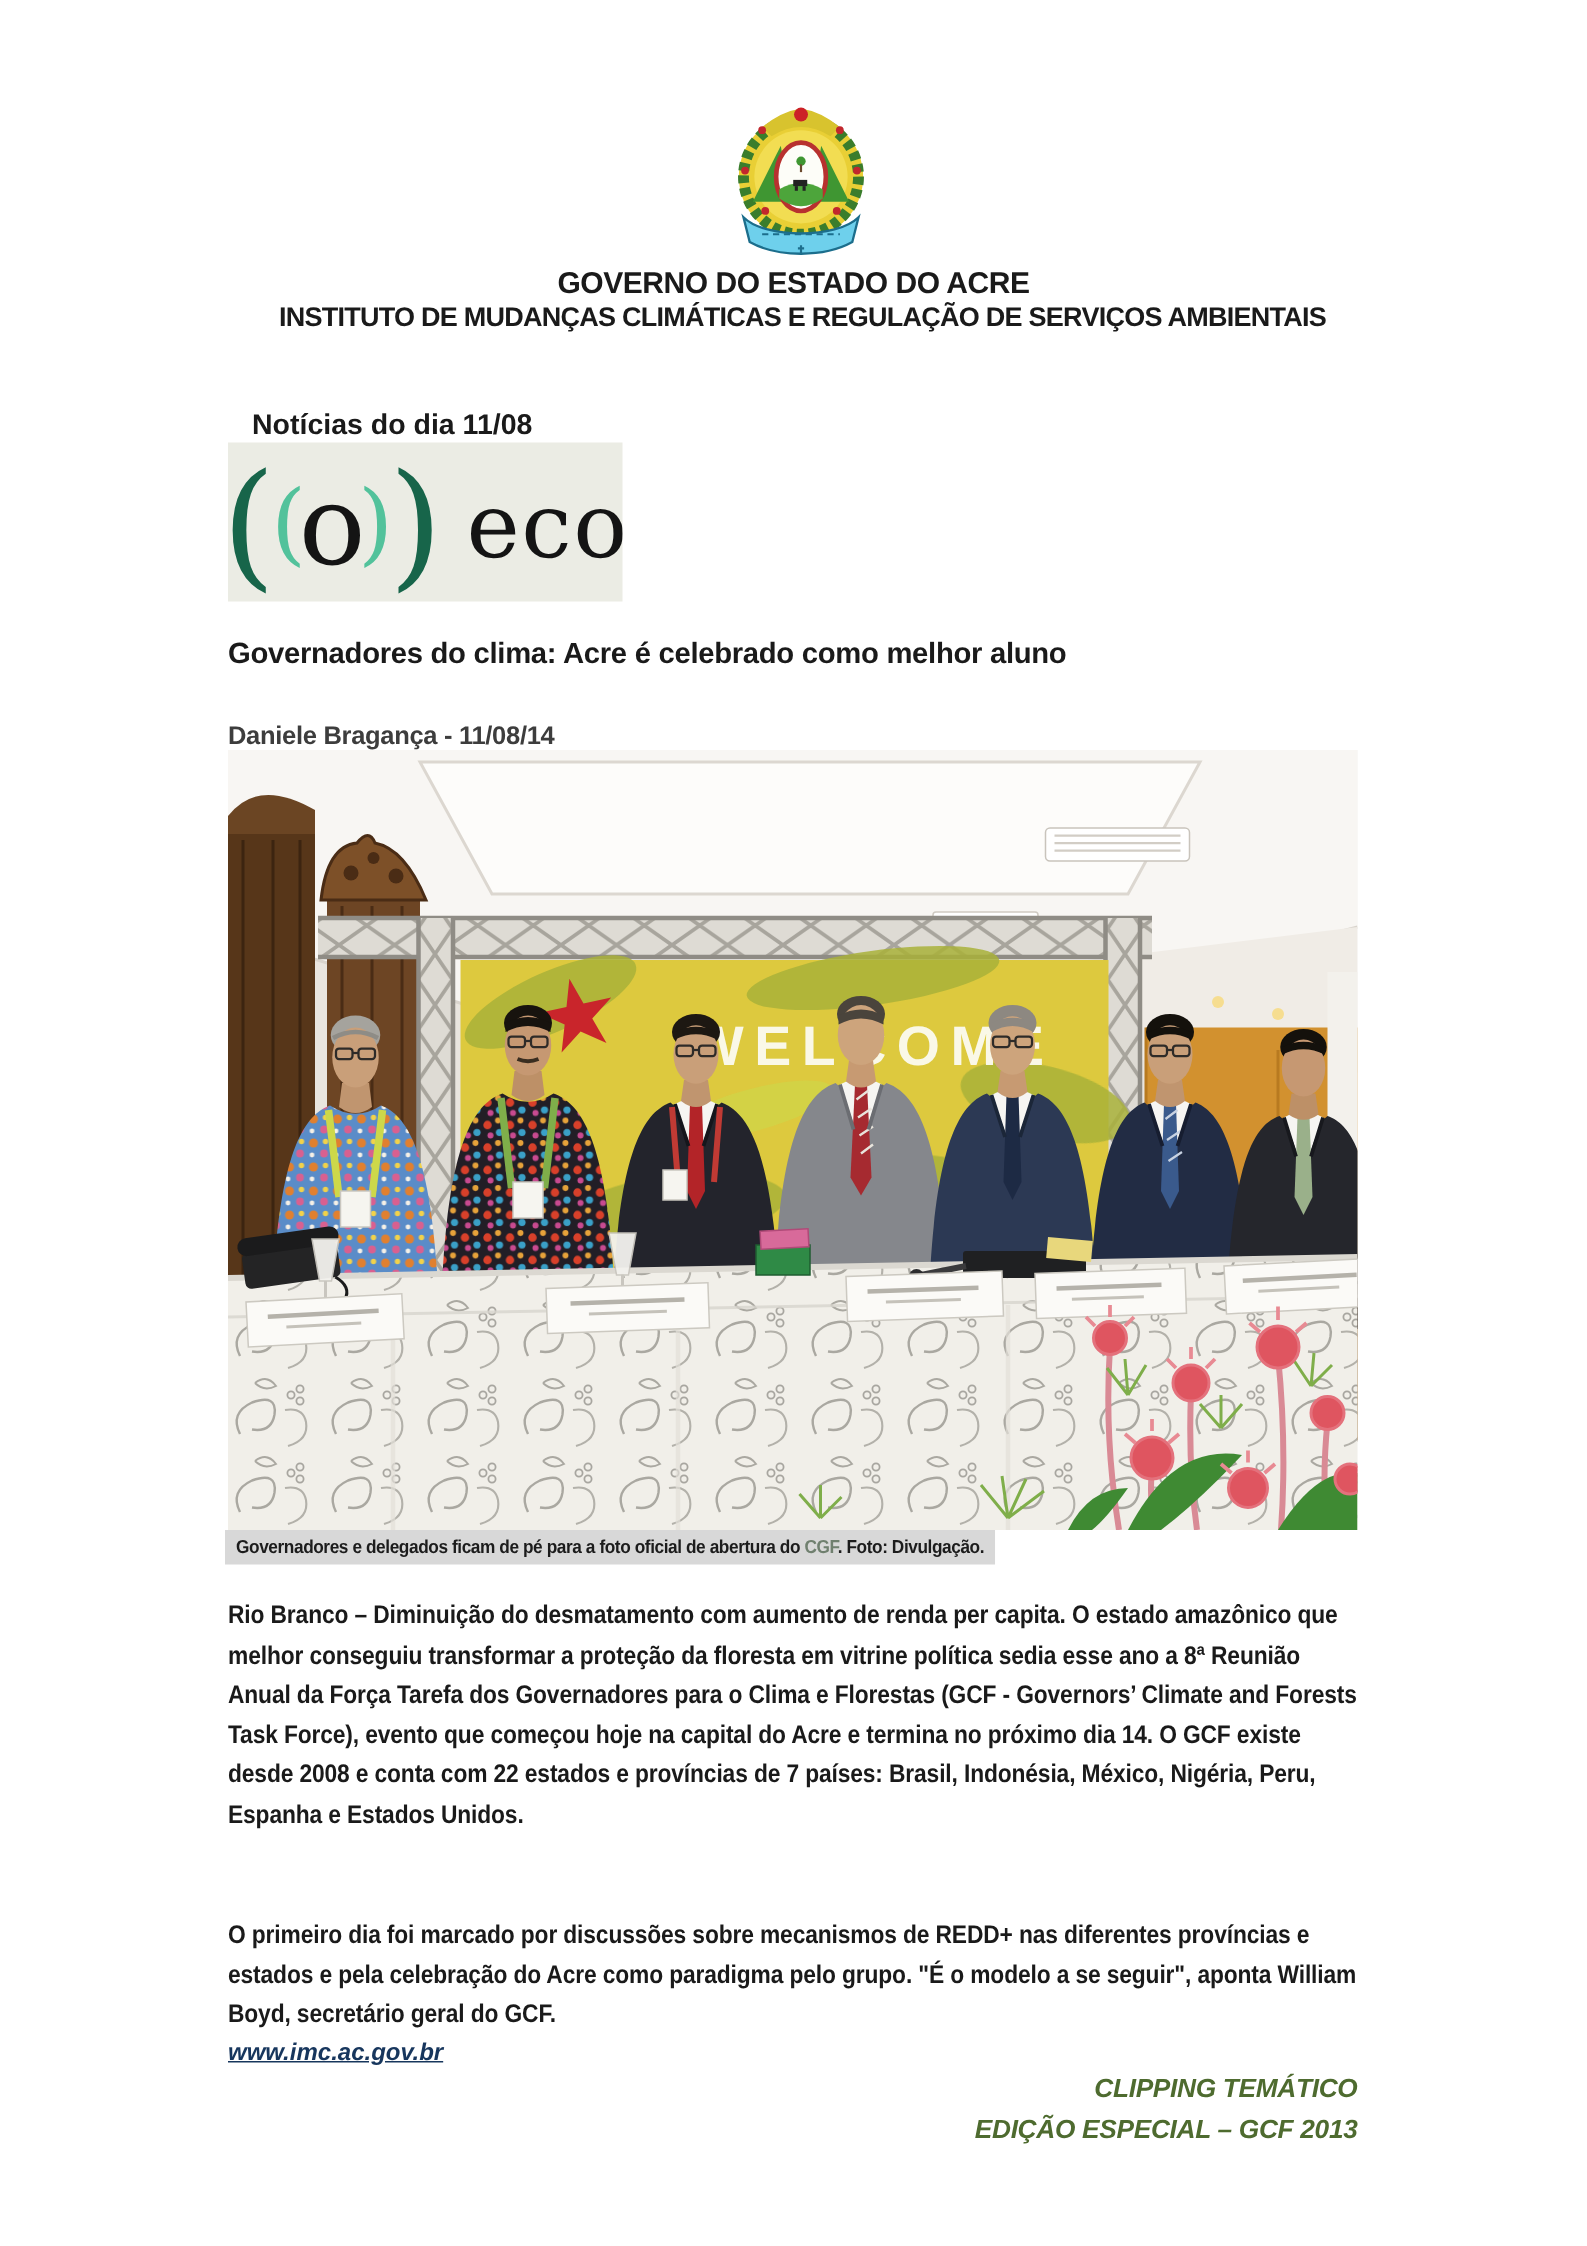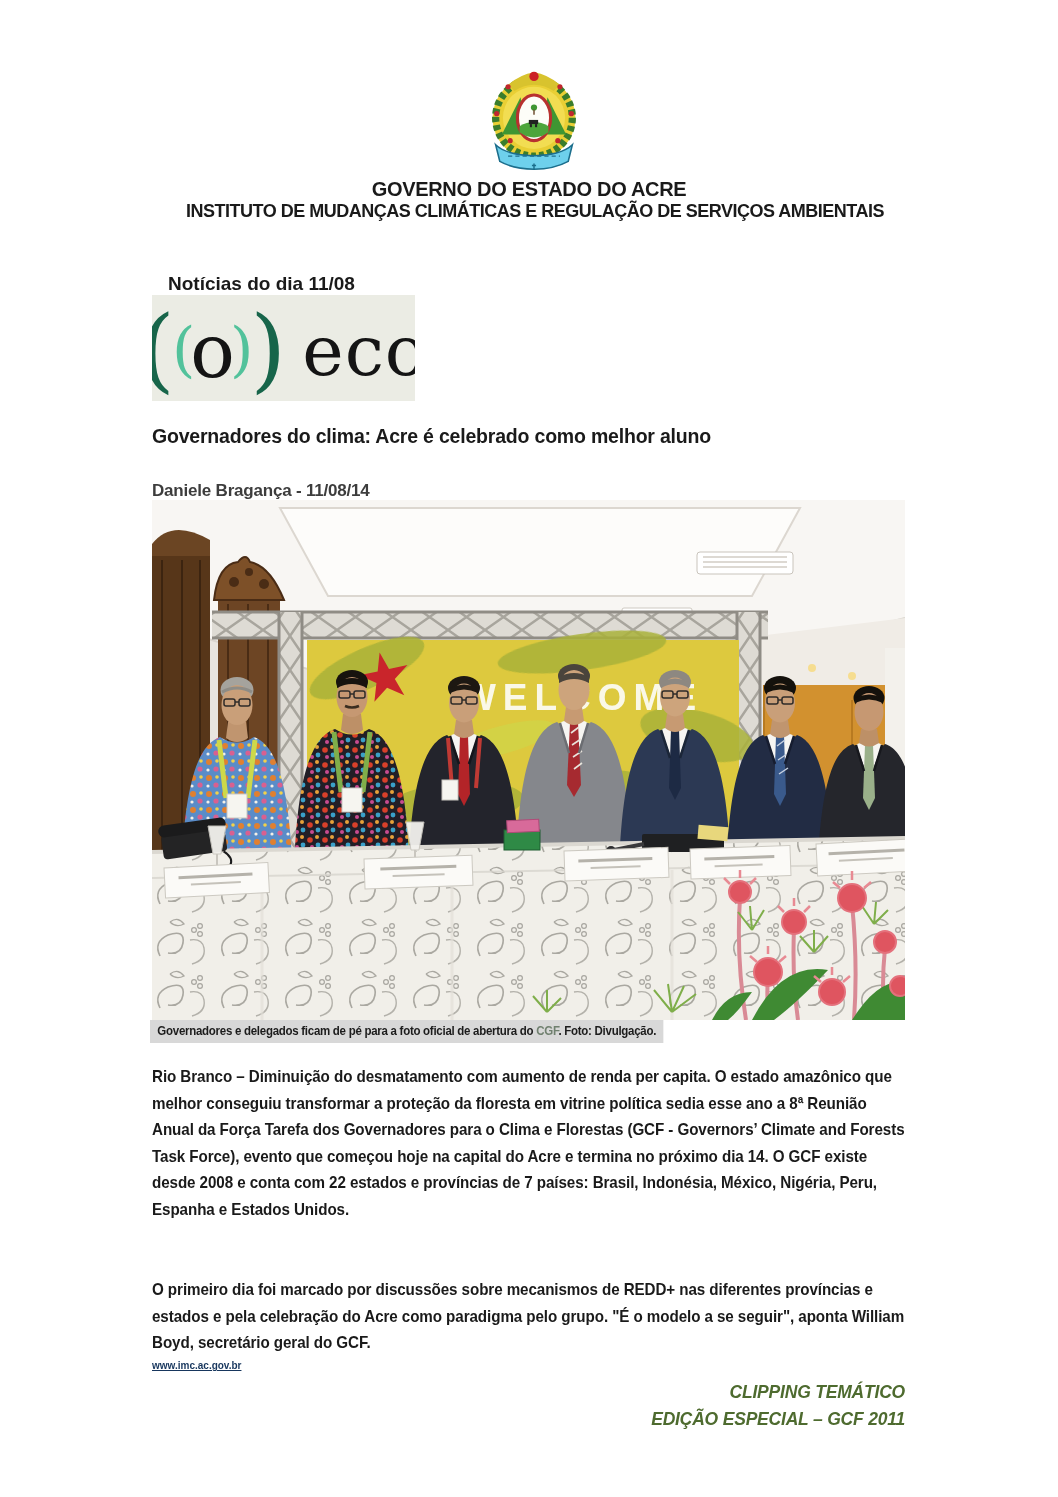--- a/index.html
+++ b/index.html
@@ -14,36 +14,36 @@
   .org-line2 { font-size:18px; font-weight:bold; letter-spacing:-0.5px; line-height:22px;padding-left:12px; }
   .news-day { position:absolute; left:168px; top:245px; font-size:19px; font-weight:bold;margin-top:28px; }
   
   .oeco { position:absolute; left:152px; top:295px; width:263px; height:106px;
           background:#ebece4; display:flex; align-items:center; justify-content:center;
           font-family:"DejaVu Serif", "Liberation Serif", serif; white-space:nowrap; overflow:hidden; }
   .oeco span { line-height:1; display:inline-block; }
   .op  { font-size:92px; color:#17654a; transform:translateY(2px); }
   .ip  { font-size:60px; color:#52c29b; margin:0 -3px; transform:translateY(1px); }
   .oo  { font-size:74px; color:#141414; margin:0 -2px; transform:translateY(3px); }
-  .oname { font-size:70px; color:#141414; margin-left:16px; transform:translateY(3px); letter-spacing:1px; }
+  .oname { font-size:60px; color:#141414; margin-left:16px; transform:translateY(3px); letter-spacing:1px; }
   
   .headline { position:absolute; left:152px; top:425px; font-size:19.5px; font-weight:bold; letter-spacing:-0.2px;text-align:center; }
   .byline { position:absolute; left:152px; top:481px; font-size:17px; font-weight:bold; color:#3d3d3d; letter-spacing:-0.2px; }
   .photo { position:absolute; left:152px; top:500px; width:753px; height:520px; }
   .caption { position:absolute; left:150px; top:1020px; background:#d8d8d8; color:#1c1c1c;
              font-size:12.5px; font-weight:bold; letter-spacing:-0.3px; padding:4px 8px 5px;
              transform:scaleX(0.92); transform-origin:0 0; white-space:nowrap; }
   .caption .cap-link { color:#70806f; }
   .body-text { position:absolute; left:152px; width:842px; font-size:17px; font-weight:bold;
                line-height:26.6px; letter-spacing:-0.1px; transform:scaleX(0.894); transform-origin:0 0;
                color:#1a1a1a; margin:0; }
   .p1 { top:1064px; }
   .p2 { top:1277px; }
-  .site-link { position:absolute; left:152px; top:1360px; font-size:10px; font-weight:bold;
-               color:#17365d; text-decoration:underline; }
+  .site-link { position:absolute; left:152px; top:1360px; font-size:16px; font-weight:bold;
+               color:#17365d; text-decoration:underline;font-style:italic; }
   .clipping { position:absolute; right:153px; top:1379px; text-align:right;
               font-size:17.5px; font-weight:bold; font-style:italic; color:#4e6b2f; line-height:27px; letter-spacing:-0.2px;}
 </style>
 </head>
 <body>
 
 <div class="page">
 
   <svg class="crest" viewBox="0 0 110 100">
     <circle cx="55" cy="46" r="40" fill="#e9cf35"></circle>
@@ -410,16 +410,16 @@
 
   <div class="caption"><span>Governadores e delegados ficam de pé para a foto oficial de abertura do </span><span class="cap-link">CGF</span><span>. Foto: Divulgação.</span></div>
 
   <p class="body-text p1">Rio Branco – Diminuição do desmatamento com aumento de renda per capita. O estado amazônico que melhor conseguiu transformar a proteção da floresta em vitrine política sedia esse ano a 8ª Reunião Anual da Força Tarefa dos Governadores para o Clima e Florestas (GCF - Governors’ Climate and Forests Task Force), evento que começou hoje na capital do Acre e termina no próximo dia 14. O GCF existe desde 2008 e conta com 22 estados e províncias de 7 países: Brasil, Indonésia, México, Nigéria, Peru, Espanha e Estados Unidos.</p>
   <p class="body-text p2">O primeiro dia foi marcado por discussões sobre mecanismos de REDD+ nas diferentes províncias e estados e pela celebração do Acre como paradigma pelo grupo. "É o modelo a se seguir", aponta William Boyd, secretário geral do GCF.</p>
 
   <a class="site-link" href="#">www.imc.ac.gov.br</a>
 
   <div class="clipping">
     <div>CLIPPING TEMÁTICO</div>
-    <div>EDIÇÃO ESPECIAL – GCF 2011</div>
+    <div>EDIÇÃO ESPECIAL – GCF 2013</div>
   </div>
 
 </div>
 
 </body></html>

